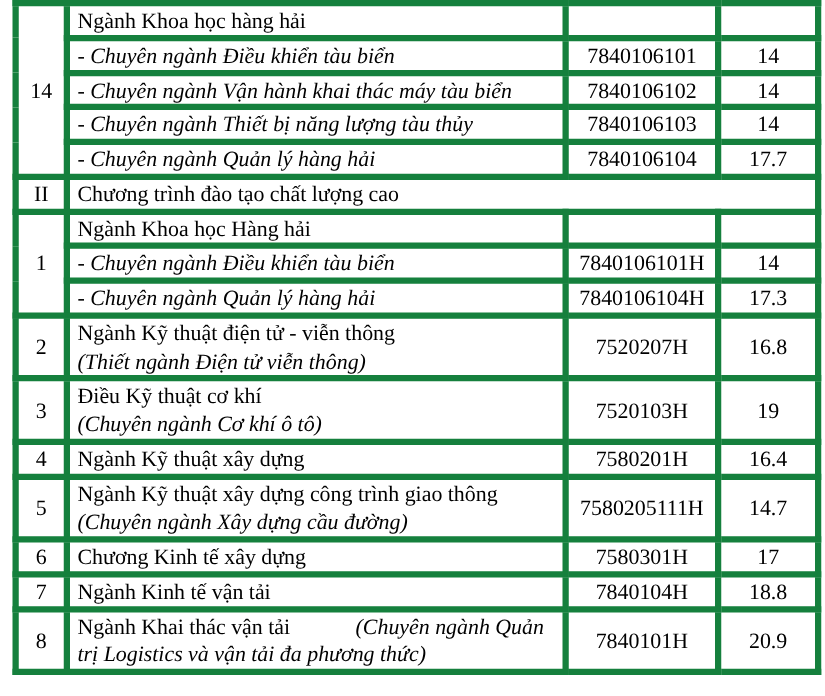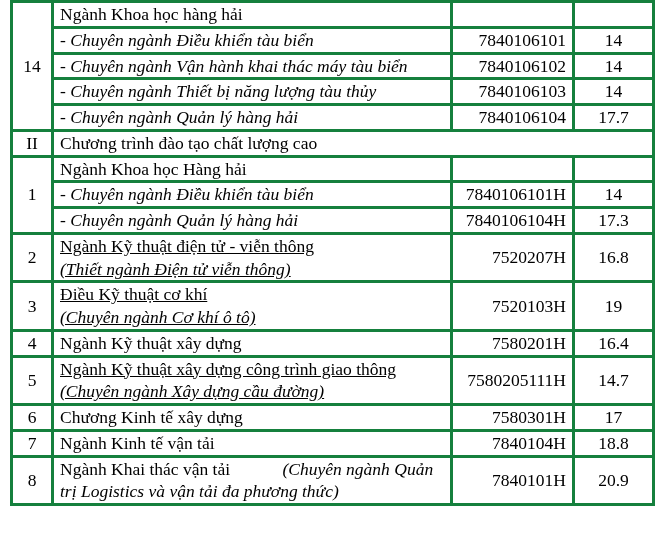--- a/index.html
+++ b/index.html
@@ -28,21 +28,21 @@
   table.score-table {
     position: absolute;
     left: 10px;
     top: -24px;               
     width: 642px;
     border-collapse: collapse;
     table-layout: fixed;
   }
 
   table.score-table td {
-    border: 3px solid #15803d;
+    border: 5px solid #15803d;
     padding: 0 6px;
     vertical-align: middle;
     font-size: 17.5px;
     line-height: 1.30;
     box-sizing: border-box;
   }
 
   
   col.c-idx    { width: 41px;  }
   col.c-name   { width: 399px; }
@@ -50,28 +50,28 @@
   col.c-score  { width: 80px;  }
 
   td.idx {
     text-align: center;
     vertical-align: top;
     padding-top: 2px;
   }
   td.idx.mid { vertical-align: middle; padding-top: 0; }
 
   td.name   { text-align: left; }
-  td.code   { text-align: right; }
+  td.code   { text-align: center; }
   td.score  { text-align: center; }
 
   .italic   { font-style: italic; margin-left: 48px; }
   .bold     { font-weight: normal; }
 
   
-  .line       { display: block; white-space: nowrap; text-decoration: underline; }
+  .line       { display: block; white-space: nowrap; }
   .line.it    { font-style: italic; }
 
   
   td.name.wrap { white-space: normal; }
 
   .clipped-row td { height: 24px; }
 </style>
 </head>
 <body>
 

